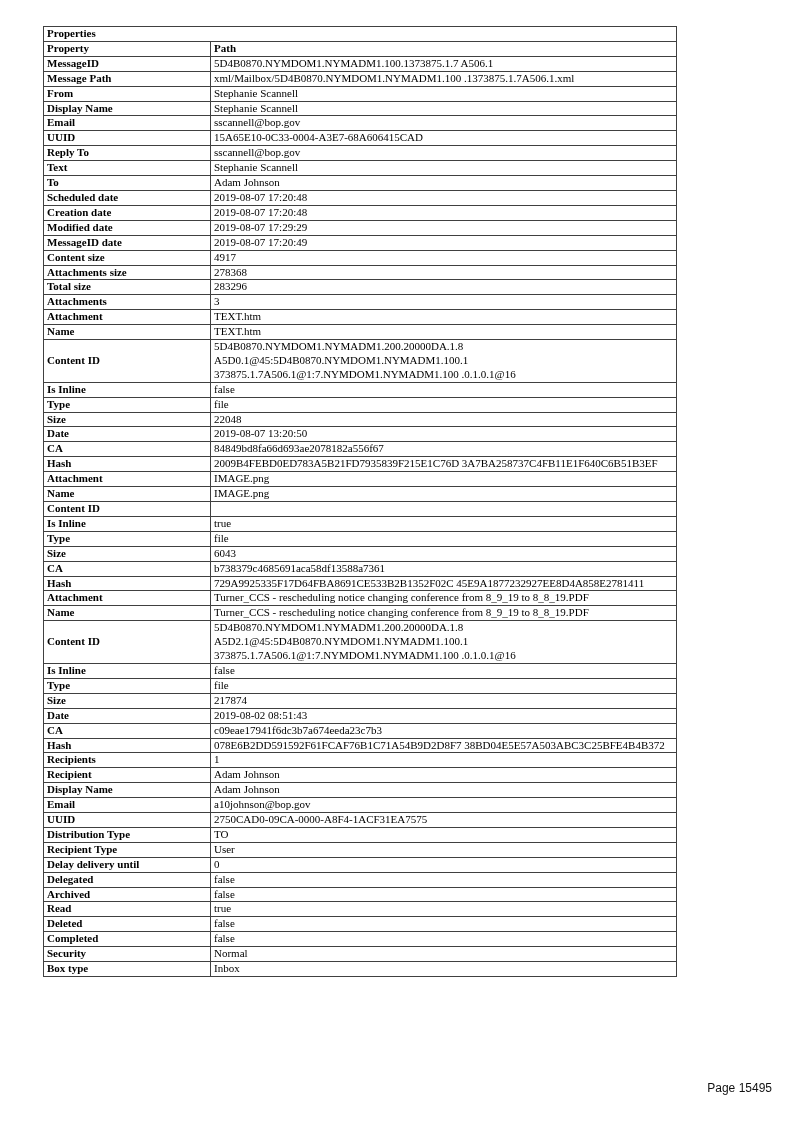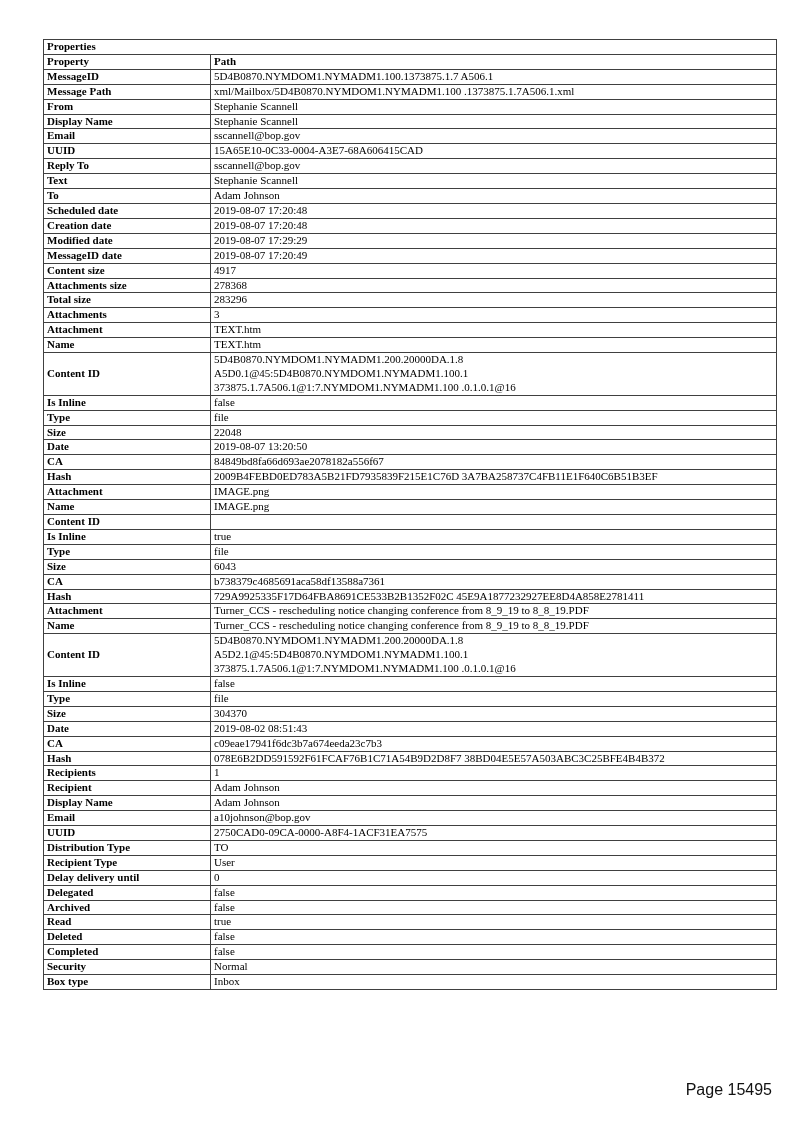--- a/index.html
+++ b/index.html
@@ -10,22 +10,22 @@
   body {
     width: 794px;
     height: 1123px;
     position: relative;
     font-family: "Liberation Serif", "DejaVu Serif", serif;
     color: #000;
   }
   table.props {
     position: absolute;
     left: 43px;
-    top: 39px;
-    width: 734px;
+    top: 26px;
+    width: 634px;
     border-collapse: collapse;
     table-layout: fixed;
   }
   table.props th,
   table.props td {
     border: 1.5px solid #404040;
     font-size: 11px;
     line-height: 13.9px;
     padding: 0 3px;
     vertical-align: middle;
@@ -46,21 +46,21 @@
     height: 11px;
     background: #000000;
     vertical-align: text-bottom;
     margin: 0 1px;
   }
   .footer {
     position: absolute;
     top: 1081px;
     right: 22px;
     font-family: "Liberation Sans", "DejaVu Sans", sans-serif;
-    font-size: 16px;
+    font-size: 12px;
     color: #111;
   }
 </style>
 </head>
 <body>
 
 <div class="page">
 
   <table class="props">
     <colgroup>
@@ -236,21 +236,21 @@
         <tr>
           <td class="prop i2">Is Inline</td>
           <td class="val i2">false</td>
         </tr>
         <tr>
           <td class="prop i2">Type</td>
           <td class="val i2">file</td>
         </tr>
         <tr>
           <td class="prop i2">Size</td>
-          <td class="val i2">304370</td>
+          <td class="val i2">217874</td>
         </tr>
         <tr>
           <td class="prop i2">Date</td>
           <td class="val i2">2019-08-02 08:51:43</td>
         </tr>
         <tr>
           <td class="prop i2">CA</td>
           <td class="val i2">c09eae17941f6dc3b7a674eeda23c7b3</td>
         </tr>
         <tr>

